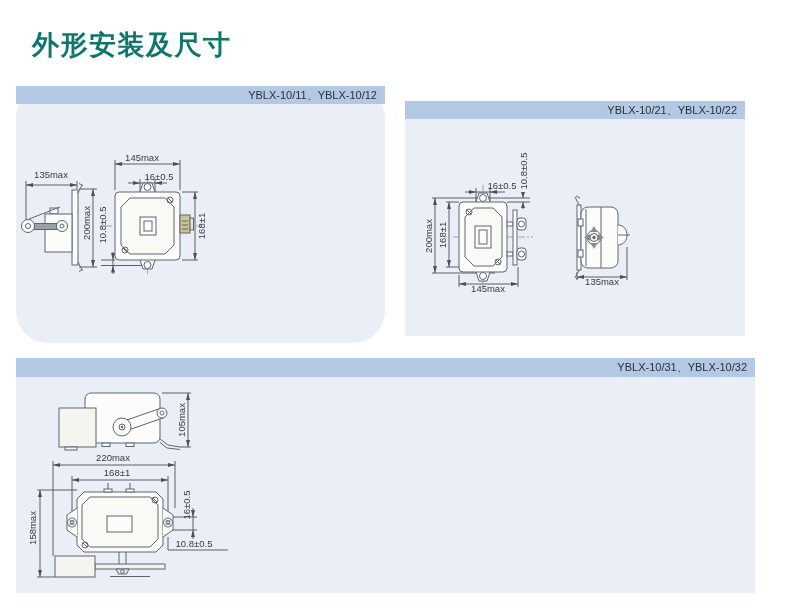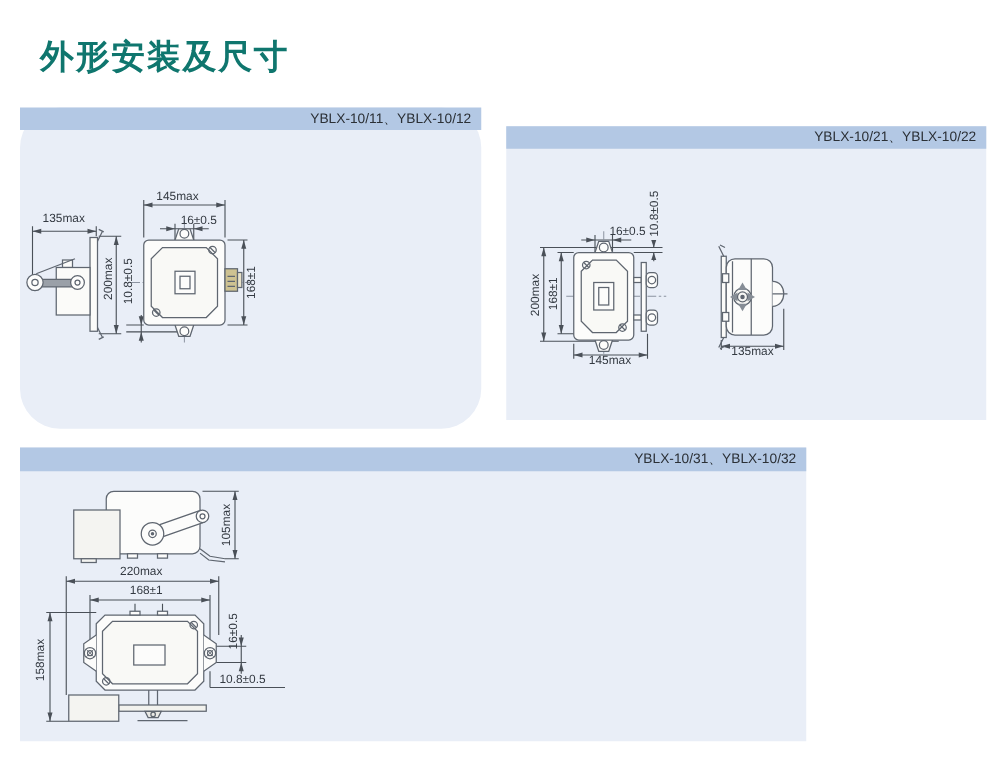--- a/index.html
+++ b/index.html
@@ -95,21 +95,21 @@
       </g>
     </svg>
     <span class="dim" style="left:35px;top:89px">135max</span>
     <span class="dim v" style="left:71px;top:137px">200max</span>
     <span class="dim" style="left:126px;top:72px">145max</span>
     <span class="dim" style="left:143px;top:91px">16±0.5</span>
     <span class="dim v" style="left:186px;top:140px">168±1</span>
     <span class="dim v" style="left:87px;top:139px">10.8±0.5</span>
   </div>
 
-  <div class="panel" id="panel2" style="left:405px;top:101px;width:384px;height:235px;">
+  <div class="panel" id="panel2" style="left:405px;top:101px;width:340px;height:235px;">
     <div class="panel-header">
       <span>YBLX-10/21、YBLX-10/22</span>
     </div>
     <svg class="draw" width="370" height="235" viewBox="0 0 370 235">
       <g stroke="#4a5058" stroke-width="0.9" fill="none">
         <line x1="27" y1="97" x2="125" y2="97"></line>
         <line x1="27" y1="172" x2="90" y2="172"></line>
         <line x1="30" y1="97" x2="30" y2="172"></line>
         <path d="M41,101 H54 M41,166 H58"></path>
         <line x1="44" y1="101" x2="44" y2="166"></line>
@@ -183,21 +183,21 @@
       </g>
     </svg>
     <span class="dim" style="left:97px;top:85px">16±0.5</span>
     <span class="dim v" style="left:119px;top:70px">10.8±0.5</span>
     <span class="dim v" style="left:24px;top:135px">200max</span>
     <span class="dim v" style="left:38px;top:134px">168±1</span>
     <span class="dim" style="left:83px;top:188px">145max</span>
     <span class="dim" style="left:197px;top:181px">135max</span>
   </div>
 
-  <div class="panel" id="panel3" style="left:16px;top:358px;width:629px;height:235px;">
+  <div class="panel" id="panel3" style="left:16px;top:358px;width:739px;height:235px;">
     <div class="panel-header">
       <span>YBLX-10/31、YBLX-10/32</span>
     </div>
     <svg class="draw" width="759" height="235" viewBox="0 0 759 235">
       <g stroke="#4a5058" stroke-width="0.9" fill="none">
         <path d="M146,35 H175 M164,89 H175"></path>
         <line x1="172" y1="35" x2="172" y2="89"></line>
         <path d="M37,103 V198 M159,103 V150"></path>
         <line x1="37" y1="107" x2="159" y2="107"></line>
         <path d="M56,118 V158 M152,118 V156"></path>

